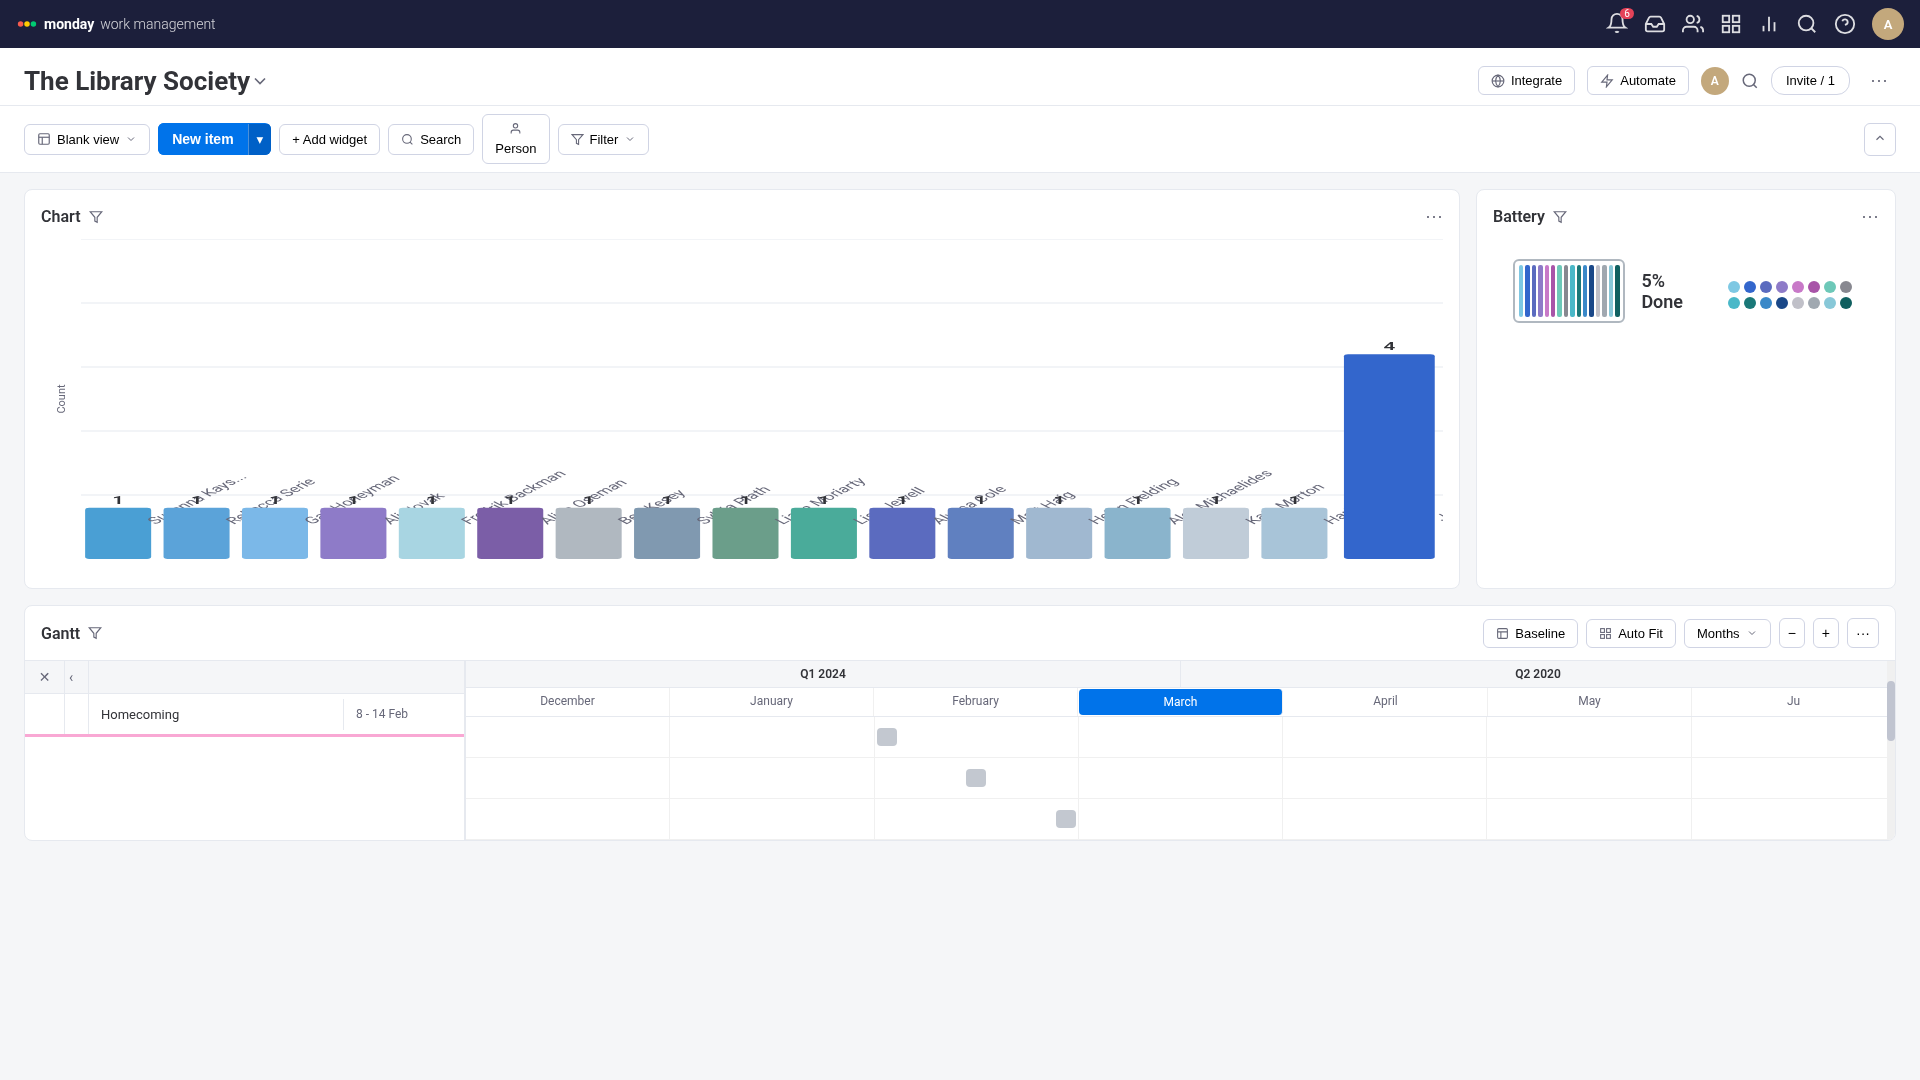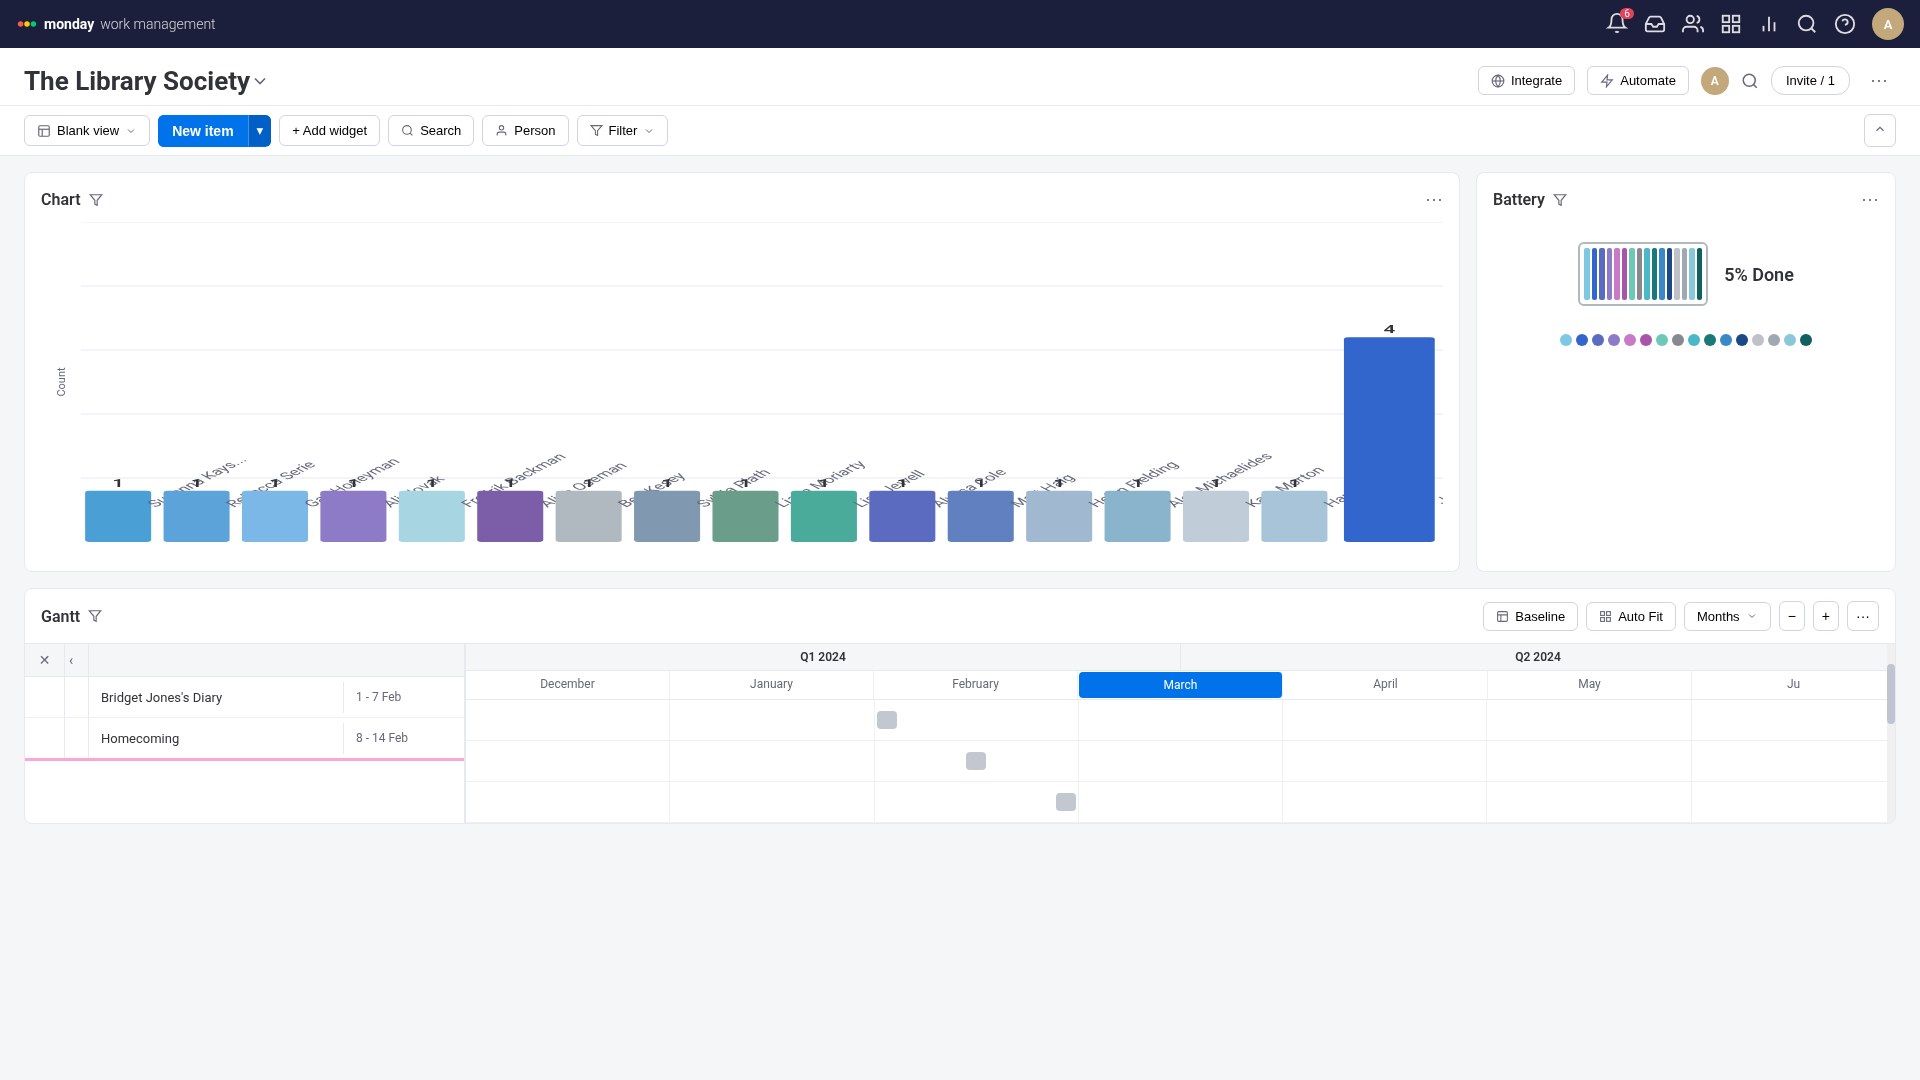--- a/index.html
+++ b/index.html
@@ -39,41 +39,41 @@
     .toolbar {
       display: flex; align-items: center; gap: 8px;
       padding: 8px 24px; background: #fff; border-bottom: 1px solid #e6e9ef;
     }
     .btn-blank-view { display: flex; align-items: center; gap: 6px; padding: 7px 12px; border: 1px solid #d0d4e4; border-radius: 6px; background: #fff; cursor: pointer; font-size: 13px; }
     .btn-new-item { display: flex; align-items: center; gap: 0; border-radius: 6px; overflow: hidden; background: #0073ea; color: #fff; border: none; cursor: pointer; }
     .btn-new-item-main { padding: 8px 14px; font-size: 14px; font-weight: 600; background: #0073ea; border: none; color: #fff; cursor: pointer; }
     .btn-new-item-arrow { padding: 8px 8px; background: #0060c7; border: none; color: #fff; cursor: pointer; border-left: 1px solid rgba(255,255,255,0.3); }
     .btn-add-widget { display: flex; align-items: center; gap: 6px; padding: 7px 12px; border: 1px solid #d0d4e4; border-radius: 6px; background: #fff; cursor: pointer; font-size: 13px; }
     .btn-search { display: flex; align-items: center; gap: 6px; padding: 7px 12px; border: 1px solid #d0d4e4; border-radius: 6px; background: #fff; cursor: pointer; font-size: 13px; }
-    .btn-person { display: flex; align-items: center; gap: 6px; padding: 7px 12px; border: 1px solid #d0d4e4; border-radius: 6px; background: #fff; cursor: pointer; font-size: 13px; }
+    .btn-person { display: flex; align-items: center; gap: 6px; padding: 7px 12px; border: 1px solid #d0d4e4; border-radius: 6px; background: #fff; cursor: pointer; font-size: 13px; flex-direction: column; }
     .btn-filter { display: flex; align-items: center; gap: 6px; padding: 7px 12px; border: 1px solid #d0d4e4; border-radius: 6px; background: #fff; cursor: pointer; font-size: 13px; }
     .toolbar-spacer { flex: 1; }
     .btn-collapse { padding: 7px 8px; border: 1px solid #d0d4e4; border-radius: 6px; background: #fff; cursor: pointer; }
 
     
     .main-content { padding: 16px 24px; display: flex; flex-direction: column; gap: 16px; }
 
     
     .widgets-row { display: flex; gap: 16px; }
 
     
     .widget-chart { flex: 1; background: #fff; border-radius: 8px; border: 1px solid #e6e9ef; padding: 16px; min-height: 400px; }
     .widget-battery { width: 420px; background: #fff; border-radius: 8px; border: 1px solid #e6e9ef; padding: 16px; }
 
     .widget-header { display: flex; align-items: center; justify-content: space-between; margin-bottom: 12px; }
     .widget-title { display: flex; align-items: center; gap: 8px; font-size: 16px; font-weight: 600; }
     .widget-more { background: none; border: none; cursor: pointer; color: #676879; font-size: 18px; }
 
     
-    .battery-content { display: flex; flex-direction: column; align-items: center; justify-content: center; padding: 20px; gap: 20px; }
+    .battery-content { display: flex; flex-direction: row; align-items: center; justify-content: center; padding: 20px; gap: 20px; }
     .battery-visual { display: flex; align-items: center; gap: 16px; }
     .battery-dots { display: flex; gap: 4px; flex-wrap: wrap; justify-content: center; margin-top: 8px; }
 
     
     .widget-gantt { background: #fff; border-radius: 8px; border: 1px solid #e6e9ef; padding: 0; overflow: hidden; }
     .gantt-header { display: flex; align-items: center; justify-content: space-between; padding: 12px 16px; border-bottom: 1px solid #e6e9ef; }
     .gantt-title { display: flex; align-items: center; gap: 8px; font-size: 16px; font-weight: 600; }
     .gantt-controls { display: flex; align-items: center; gap: 8px; }
     .btn-baseline { display: flex; align-items: center; gap: 6px; padding: 6px 12px; border: 1px solid #d0d4e4; border-radius: 6px; background: #fff; cursor: pointer; font-size: 13px; }
     .btn-autofit { display: flex; align-items: center; gap: 6px; padding: 6px 12px; border: 1px solid #d0d4e4; border-radius: 6px; background: #fff; cursor: pointer; font-size: 13px; }
@@ -428,39 +428,33 @@
         <div style="display:flex;background:#f5f6f8;border-bottom:1px solid #e6e9ef;">
           <div style="width:40px;display:flex;align-items:center;justify-content:center;padding:8px;border-right:1px solid #e6e9ef;">
             <span style="font-size:14px;color:#676879;cursor:pointer;">✕</span>
           </div>
           <div style="width:24px;border-right:1px solid #e6e9ef;">
             <div style="padding:8px 4px;cursor:pointer;color:#676879;">‹</div>
           </div>
           <div style="flex:1;"></div>
         </div>
 
-        <div style="display:flex;border-bottom:1px solid #f0f0f0;align-items:center;min-height:40px;">
-          <div style="width:40px;border-right:1px solid #e6e9ef;min-height:40px;"></div>
-          <div style="width:24px;border-right:1px solid #e6e9ef;min-height:40px;"></div>
-          <div style="flex:1;padding:8px 12px;font-size:13px;border-right:1px solid #e6e9ef;">Bridget Jones's Diary</div>
-          <div style="width:120px;padding:8px 12px;font-size:12px;color:#676879;">1 - 7 Feb</div>
-        </div>
         <div style="display:flex;border-bottom:3px solid #f9a8d4;align-items:center;min-height:40px;">
           <div style="width:40px;border-right:1px solid #e6e9ef;min-height:40px;"></div>
           <div style="width:24px;border-right:1px solid #e6e9ef;min-height:40px;"></div>
           <div style="flex:1;padding:8px 12px;font-size:13px;border-right:1px solid #e6e9ef;">Homecoming</div>
           <div style="width:120px;padding:8px 12px;font-size:12px;color:#676879;">8 - 14 Feb</div>
         </div>
       </div>
 
       <div style="flex:1;overflow:hidden;border-left:1px solid #e6e9ef;position:relative;">
 
         <div style="display:flex;background:#f5f6f8;border-bottom:1px solid #e6e9ef;">
           <div style="flex:1;padding:6px 12px;font-size:12px;font-weight:600;border-right:1px solid #e6e9ef;text-align:center;">Q1 2024</div>
-          <div style="flex:1;padding:6px 12px;font-size:12px;font-weight:600;text-align:center;">Q2 2024</div>
+          <div style="flex:1;padding:6px 12px;font-size:12px;font-weight:600;text-align:center;">Q2 2020</div>
         </div>
 
         <div style="display:flex;border-bottom:1px solid #e6e9ef;">
           <div style="flex:1;padding:6px 8px;font-size:12px;color:#676879;text-align:center;border-right:1px solid #f0f0f0;">December</div>
           <div style="flex:1;padding:6px 8px;font-size:12px;color:#676879;text-align:center;border-right:1px solid #f0f0f0;">January</div>
           <div style="flex:1;padding:6px 8px;font-size:12px;color:#676879;text-align:center;border-right:1px solid #f0f0f0;">February</div>
           <div style="flex:1;padding:6px 8px;font-size:12px;color:#fff;text-align:center;border-right:1px solid #f0f0f0;background:#0073ea;border-radius:4px;margin:1px;">March</div>
           <div style="flex:1;padding:6px 8px;font-size:12px;color:#676879;text-align:center;border-right:1px solid #f0f0f0;">April</div>
           <div style="flex:1;padding:6px 8px;font-size:12px;color:#676879;text-align:center;border-right:1px solid #f0f0f0;">May</div>
           <div style="flex:1;padding:6px 8px;font-size:12px;color:#676879;text-align:center;">Ju</div>

